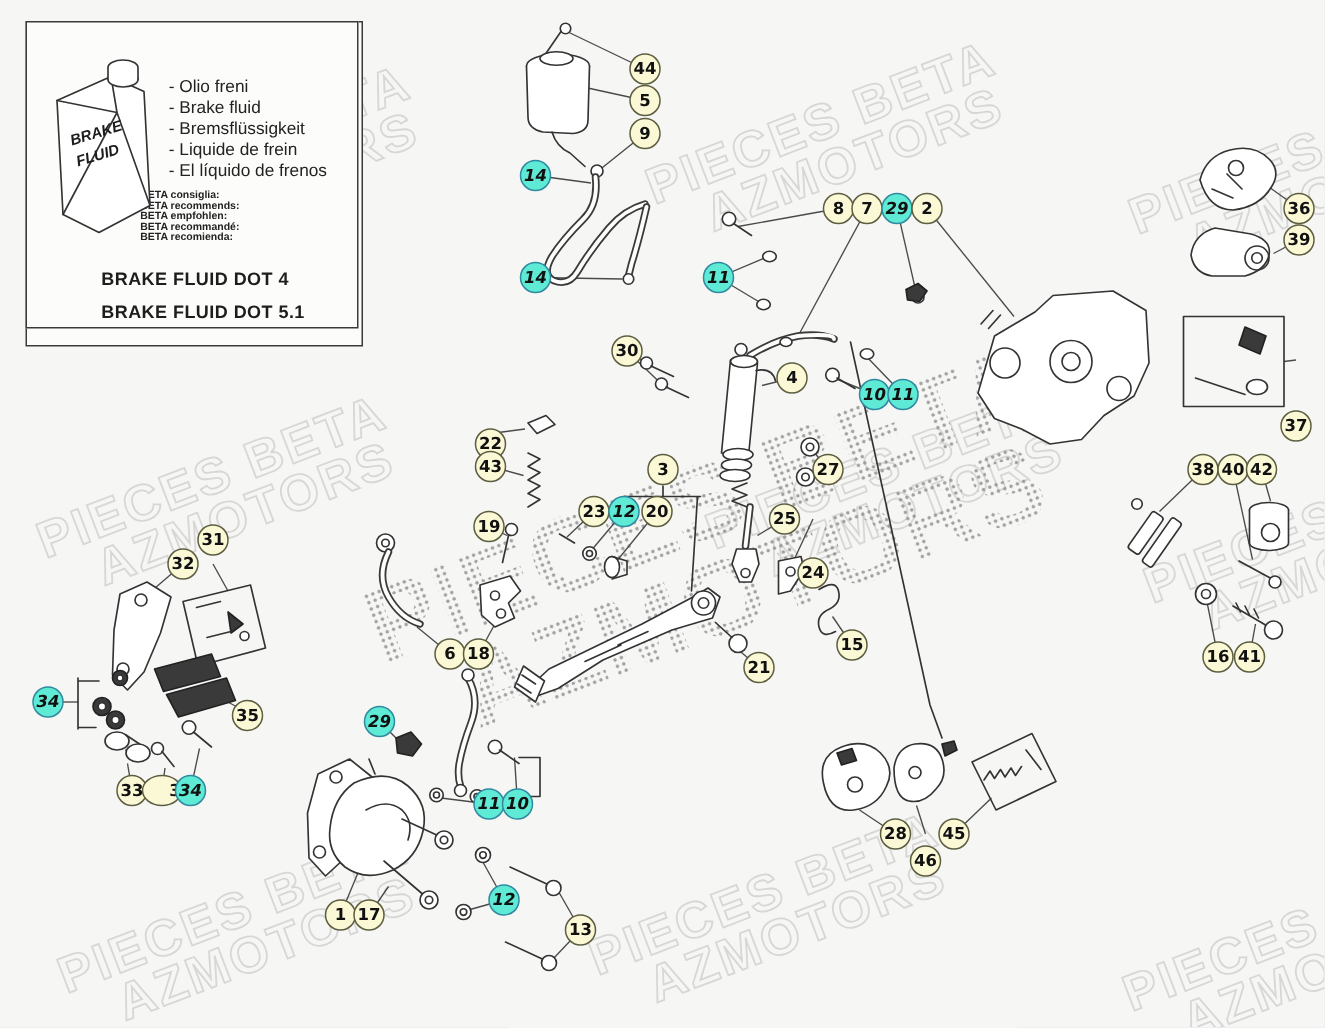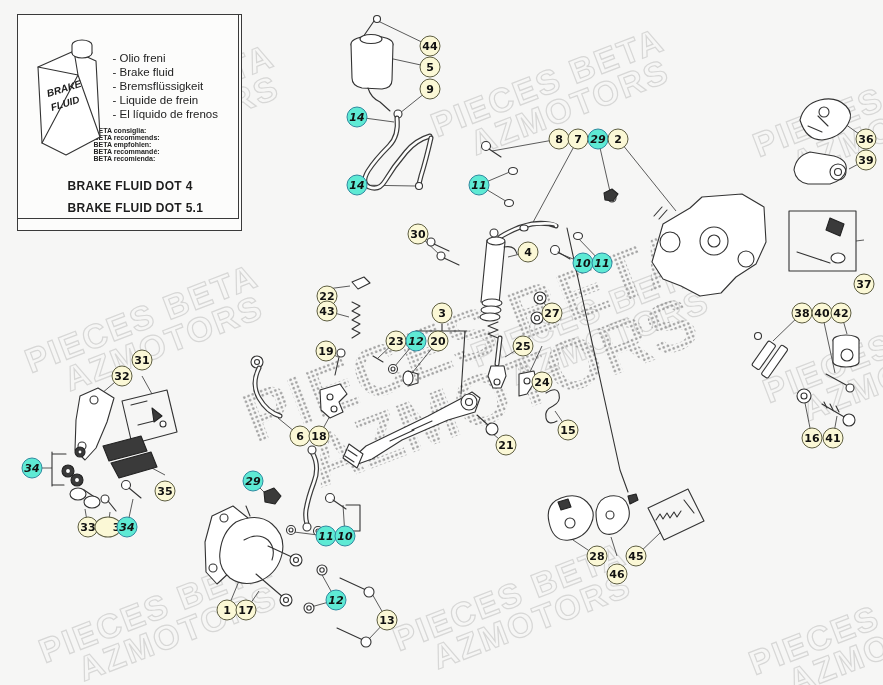--- a/index.html
+++ b/index.html
@@ -397,21 +397,21 @@
     <div class="co yellow" style="left: 523px; top: 346px;">25</div>
     <div class="co yellow" style="left: 542px; top: 346px; margin-top: 36px;">24</div>
     <div class="co yellow" style="left: 326px; top: 351px;">19</div>
     <div class="co yellow" style="left: 122px; top: 376px;">32</div>
     <div class="co yellow" style="left: 142px; top: 360px;">31</div>
     <div class="co yellow" style="left: 300px; top: 436px;">6</div>
     <div class="co yellow" style="left: 319px; top: 436px;">18</div>
     <div class="co yellow" style="left: 568px; top: 430px;">15</div>
     <div class="co yellow" style="left: 506px; top: 445px;">21</div>
     <div class="co cyan" style="left: 32px; top: 468px;">34</div>
-    <div class="co yellow" style="left: 165px; top: 491px;">35</div>
+    <div class="co yellow" style="left: 165px; top: 477px;">35</div>
     <div class="co yellow" style="left: 812px; top: 438px;">16</div>
     <div class="co yellow" style="left: 833px; top: 438px;">41</div>
     <div class="co cyan" style="left: 253px; top: 481px;">29</div>
     <div class="co yellow" style="left: 88px; top: 527px;">33</div>
     <div class="co yellow" style="left: 108px; top: 527px; padding-left: 25px;">30</div>
     <div class="co cyan" style="left: 127px; top: 527px;">34</div>
     <div class="co cyan" style="left: 326px; top: 536px;">11</div>
     <div class="co cyan" style="left: 345px; top: 536px;">10</div>
     <div class="co yellow" style="left: 597px; top: 556px;">28</div>
     <div class="co yellow" style="left: 617px; top: 556px; margin-top: 18px;">46</div>

